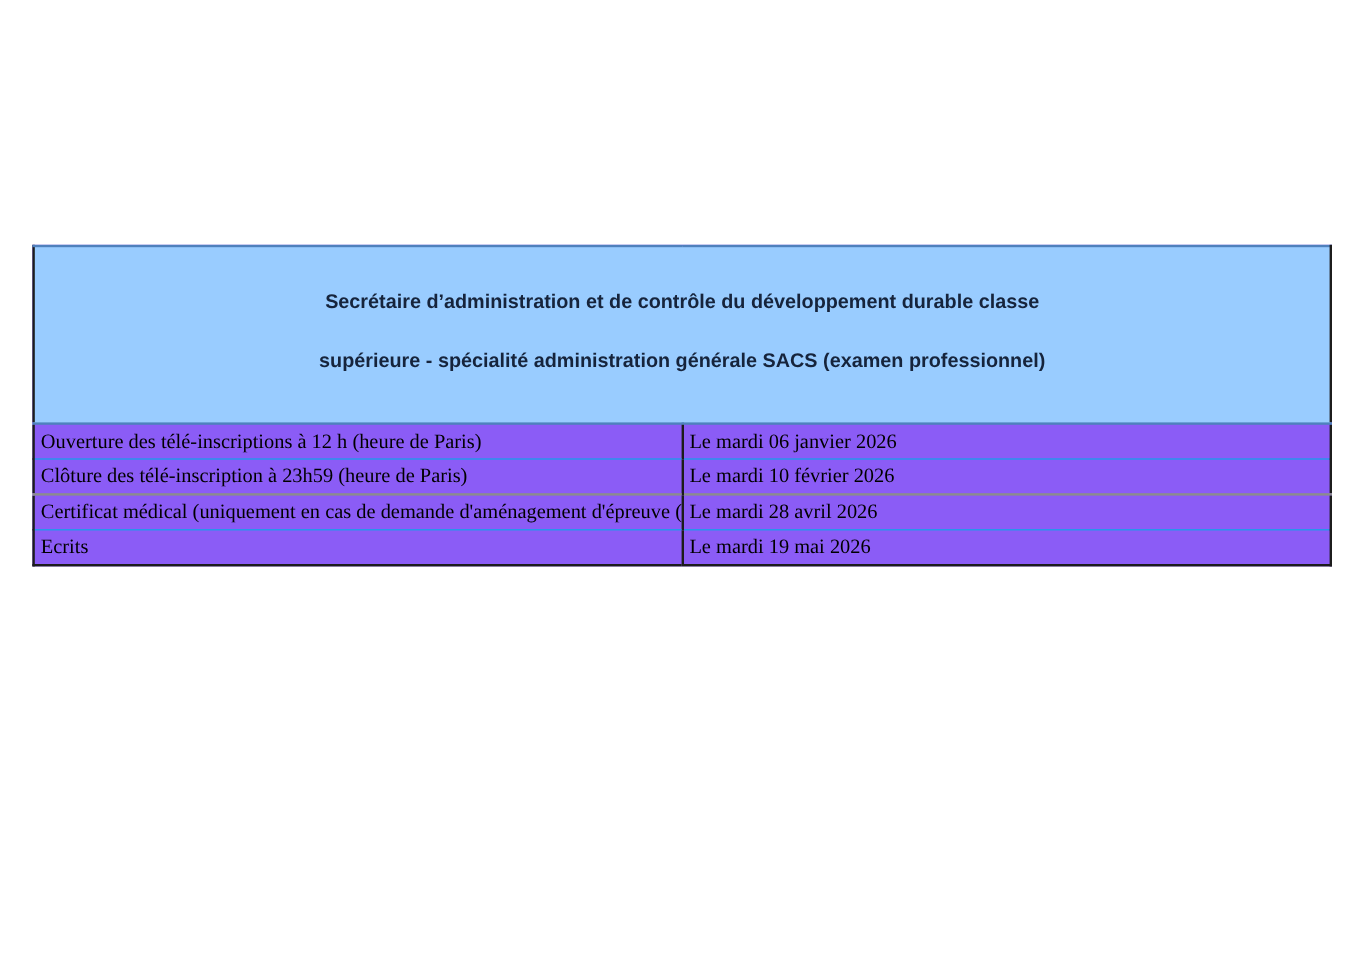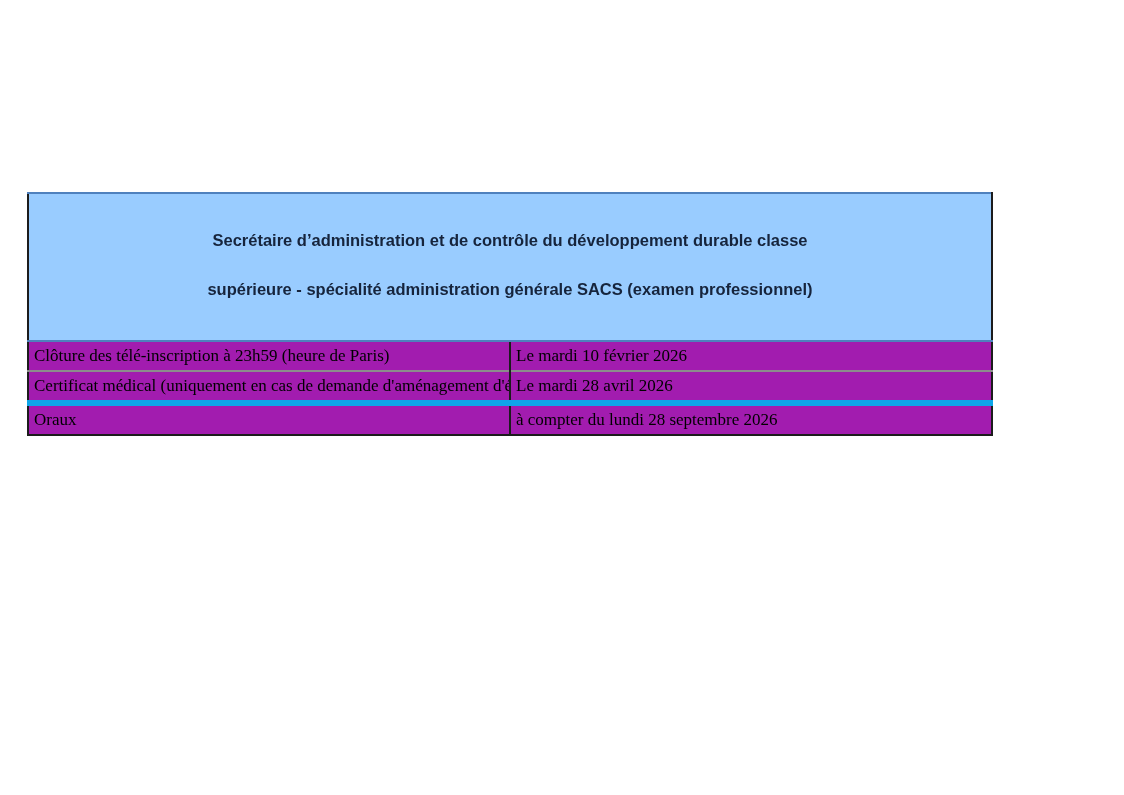--- a/index.html
+++ b/index.html
@@ -11,30 +11,30 @@
     width: 1124px;
     height: 795px;
     font-family: "Liberation Serif", serif;
     position: relative;
     overflow: hidden;
   }
 
   #schedule-table {
     position: absolute;
     left: 27px;
-    top: 192px;
-    width: 966px;
+    top: 204px;
+    width: 1083px;
     box-sizing: border-box;
     border-collapse: collapse;
     border-left: 2px solid #1c1c1c;
     border-right: 2px solid #1c1c1c;
     border-top: 2px solid #4f81bd;
     border-bottom: 2px solid #1c1c1c;
     table-layout: fixed;
-    background: #a21caf;
+    background: #8b5cf6;
   }
 
   
   .title-cell {
     background: #99ccff;
     text-align: center;
     vertical-align: middle;
     padding: 14px 10px 18px 10px;
     border-bottom: 2px solid #4f81bd;
     font-family: "Liberation Sans", sans-serif;
@@ -44,21 +44,21 @@
     line-height: 1.15;
     height: 114px;
   }
   .title-line {
     display: block;
   }
   .title-line-1 { margin-bottom: 30px; }
 
   
   #schedule-table tbody tr td {
-    border-top: 6px solid #0ea5e9;
+    border-top: 1px solid #0ea5e9;
     font-family: "Liberation Serif", serif;
     font-size: 17px;
     color: #000000;
     padding: 3px 0 3px 5px;
     vertical-align: middle;
     height: 22px;
     white-space: nowrap;
     overflow: hidden;
   }
   #schedule-table tbody tr:first-child td {
@@ -83,25 +83,29 @@
   <thead>
     <tr>
       <th class="title-cell" colspan="2">
         <span class="title-line title-line-1">Secrétaire d’administration et de contrôle du développement durable classe</span>
         <span class="title-line title-line-2">supérieure - spécialité administration générale SACS (examen professionnel)</span>
       </th>
     </tr>
   </thead>
   <tbody>
     <tr class="row-tall">
+      <td class="cell-label">Ouverture des télé-inscriptions à 12 h (heure de Paris)</td>
+      <td class="cell-value">Le mardi 06 janvier 2026</td>
+    </tr>
+    <tr class="row-tall">
       <td class="cell-label">Clôture des télé-inscription à 23h59 (heure de Paris)</td>
       <td class="cell-value">Le mardi 10 février 2026</td>
     </tr>
     <tr class="row-rule-strong">
       <td class="cell-label">Certificat médical (uniquement en cas de demande d'aménagement d'épreuve (s))</td>
       <td class="cell-value">Le mardi 28 avril 2026</td>
     </tr>
     <tr>
-      <td class="cell-label">Oraux</td>
-      <td class="cell-value">à compter du lundi 28 septembre 2026</td>
+      <td class="cell-label">Ecrits</td>
+      <td class="cell-value">Le mardi 19 mai 2026</td>
     </tr>
   </tbody>
 </table>
 
 </body></html>

